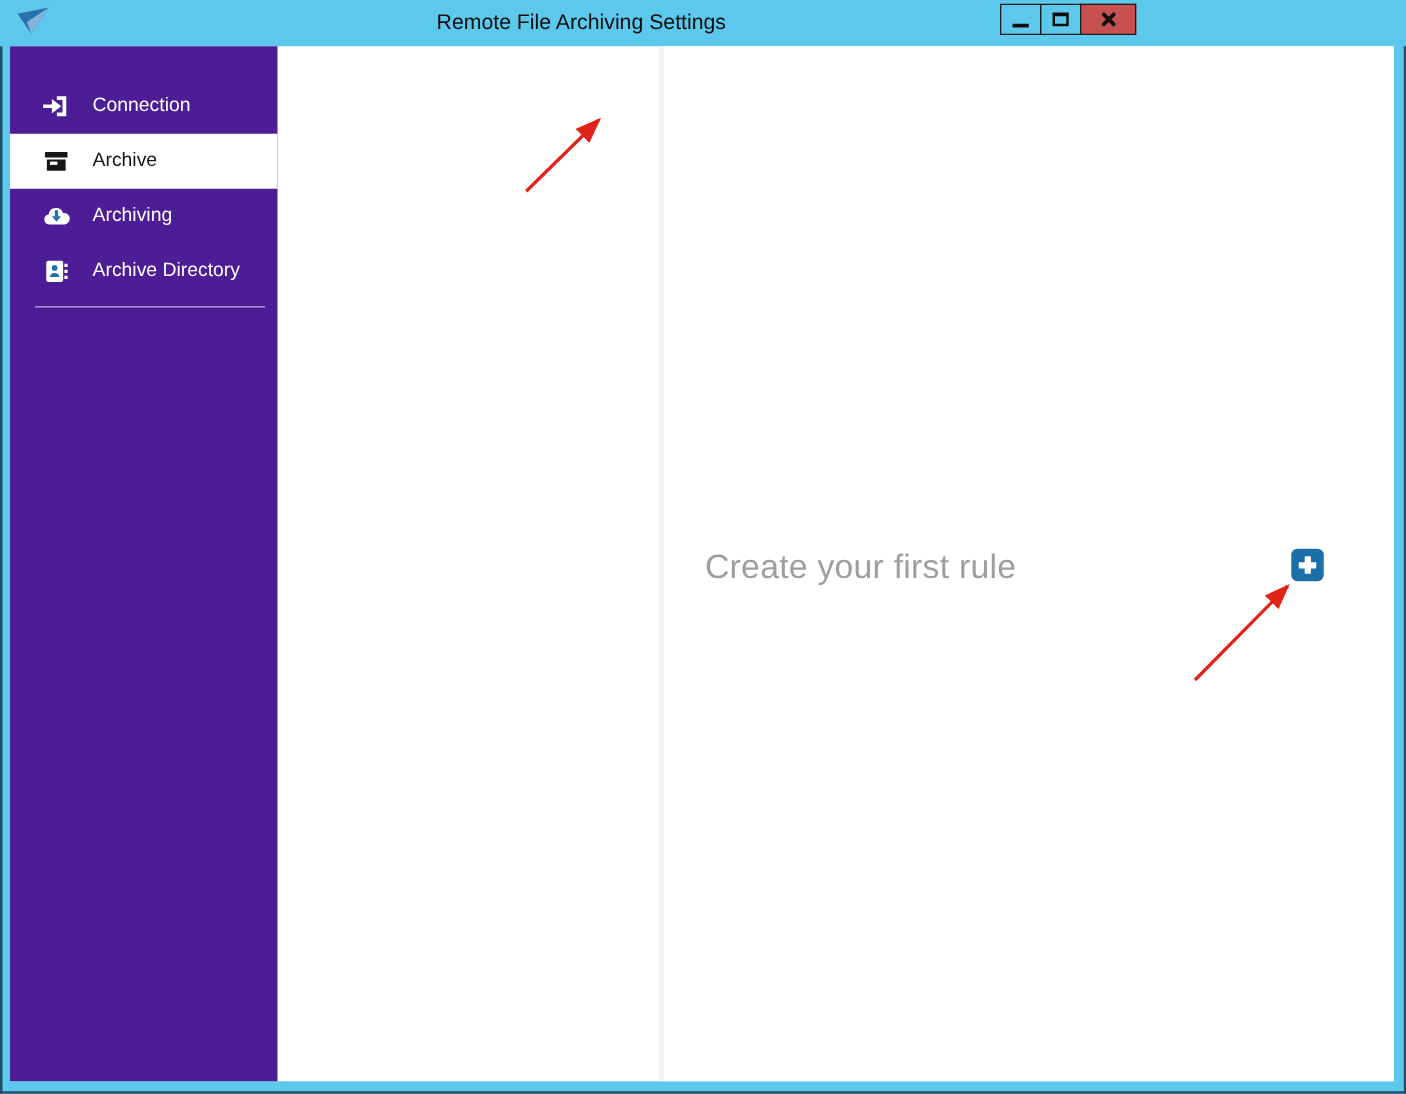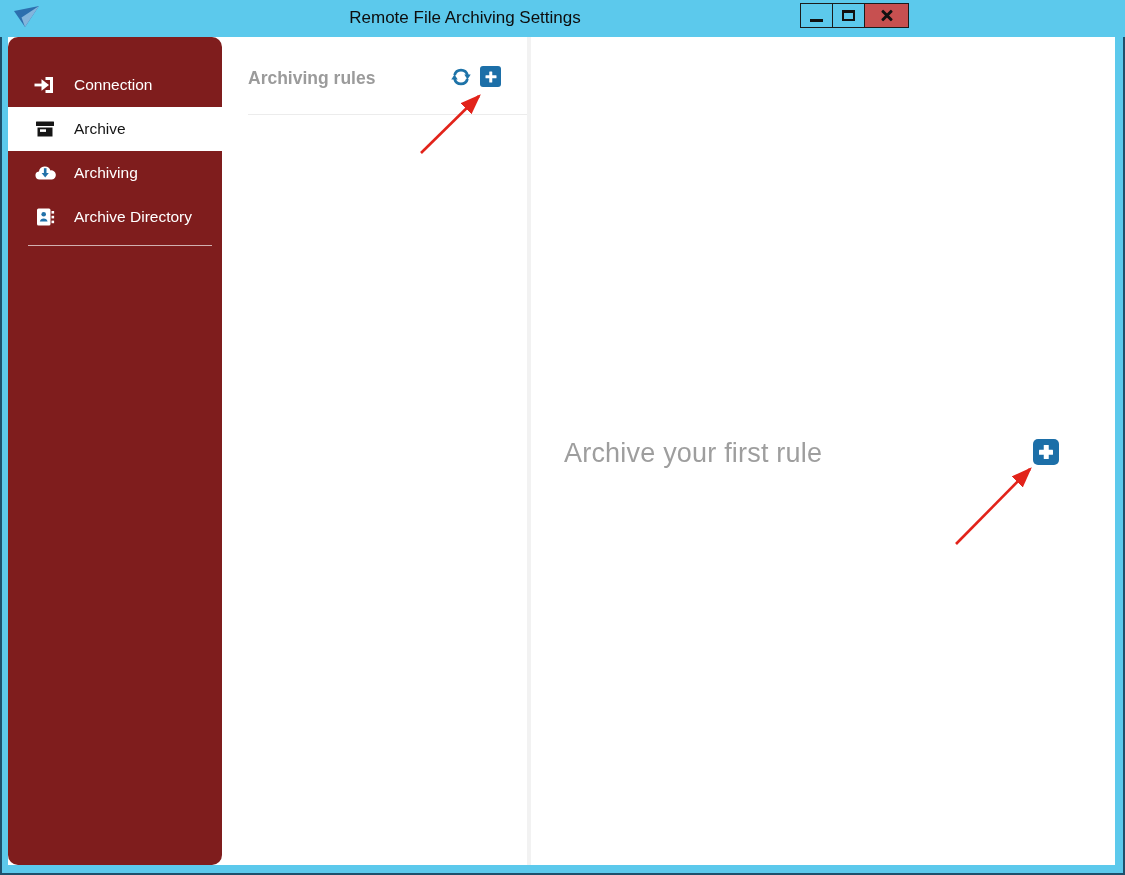--- a/index.html
+++ b/index.html
@@ -47,21 +47,21 @@
     position:absolute; left:8px; top:37px; right:10px; bottom:10px;
     background:#ffffff;
   }
   .edge-left  { position:absolute; left:0; top:37px; bottom:0; width:2px; background:#1E506C; }
   .edge-right { position:absolute; right:0; top:37px; bottom:0; width:2px; background:#1E506C; }
   .edge-bottom{ position:absolute; left:0; right:0; bottom:0; height:2px; background:#1E506C; }
 
   
   .sidebar {
     position:absolute; left:0; top:0; bottom:0; width:214px;
-    background:#7f1d1d; padding-top:26px;border-radius:10px;
+    background:#4c1d95; padding-top:26px;
   }
   .side-item {
     height:44px; display:flex; align-items:center;
     padding-left:25px; gap:17px;
     color:#ffffff; font-size:15.5px; cursor:pointer;
   }
   .side-item.selected { background:#ffffff; color:#141414; }
   .side-item .icon { width:24px; height:24px; flex:0 0 24px; }
   .side-divider {
     height:1px; background:rgba(255,255,255,0.65);
@@ -182,38 +182,25 @@
         <rect x="18.5" y="10.8" width="2.6" height="2.6" fill="#ffffff"></rect>
         <rect x="18.5" y="15.6" width="2.6" height="2.6" fill="#ffffff"></rect>
       </svg>
       <span>Archive Directory</span>
     </div>
 
     <div class="side-divider"></div>
 
   </nav>
 
-  <section class="rules-panel">
-    <div class="rules-header">Archiving rules</div>
-    <button class="refresh-btn">
-      <svg viewBox="0 0 24 24" width="22" height="22">
-        <path d="M5 10 A 7.2 7.2 0 0 1 19 10" stroke="#1E73A8" stroke-width="3" fill="none"></path>
-        <polygon points="15.6,9.2 22.6,9.2 19.1,14.8" fill="#1E73A8"></polygon>
-        <path d="M19 14 A 7.2 7.2 0 0 1 5 14" stroke="#1E73A8" stroke-width="3" fill="none"></path>
-        <polygon points="1.4,14.8 8.4,14.8 4.9,9.2" fill="#1E73A8"></polygon>
-      </svg>
-    </button>
-    <button class="plus-btn plus-small" aria-label="add rule"><span></span></button>
-    <div class="rules-hr"></div>
-  </section>
 
   <div class="v-divider"></div>
 
   <section class="main-panel">
-    <div class="empty-state-text">Archive your first rule</div>
+    <div class="empty-state-text">Create your first rule</div>
     <button class="plus-btn plus-big" aria-label="create first rule"><span></span></button>
   </section>
 </div>
 
 <div class="edge-left"></div>
 <div class="edge-right"></div>
 <div class="edge-bottom"></div>
 
 <svg class="arrows-overlay">
   <defs>

